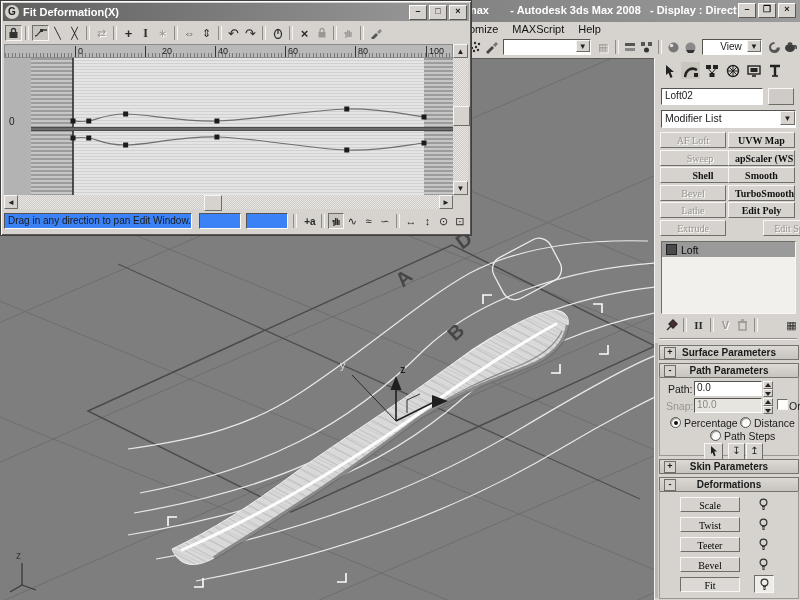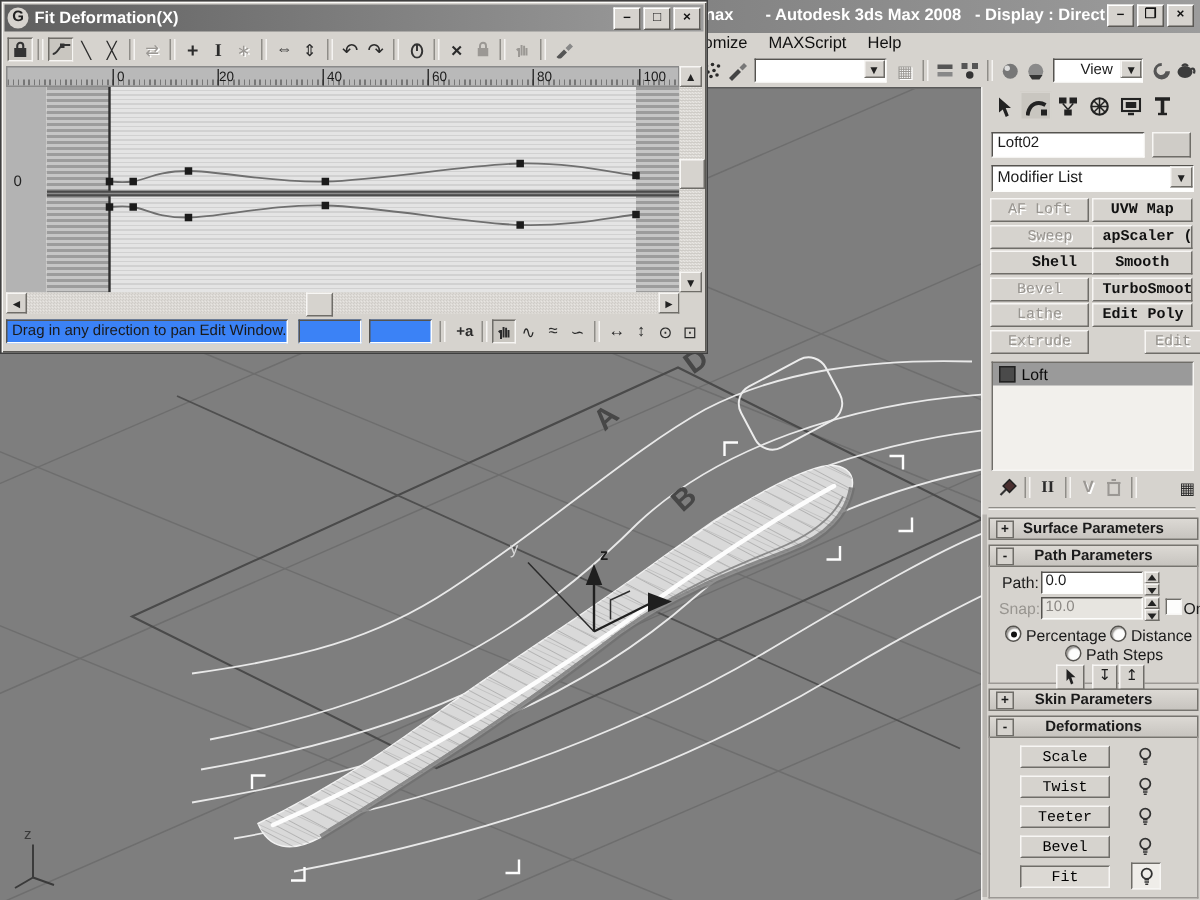--- a/index.html
+++ b/index.html
@@ -15,21 +15,21 @@
   .titlebar{background:linear-gradient(90deg,#5f5f5f,#9c9c9c);color:#fff;font-weight:bold;font-size:11px;
             display:flex;align-items:center;}
   .winbtn{width:16px;height:13px;font-size:9px;line-height:11px;text-align:center;color:#111;
           border:1px solid;border-color:#fff #5b5955 #5b5955 #fff;background:#d6d3ce;margin-left:2px;font-weight:bold;}
   .tb{width:17px;height:16px;display:flex;align-items:center;justify-content:center;background:#d6d3ce;
       border:1px solid #d6d3ce;font-size:11px;color:#2b2b2b;box-sizing:border-box;}
   .tb.pressed{border-color:#6f6d68 #f7f6f4 #f7f6f4 #6f6d68;background:#c9c6c0;}
   .tb.dis{color:#9b9894;text-shadow:1px 1px 0 #fff;}
   .tbsep{width:2px;height:14px;border-left:1px solid #8f8d88;border-right:1px solid #f5f4f2;margin:0 3px;}
   .menuitem{padding:2px 7px;font-size:11px;color:#111;}
-  button{font-family:Liberation Mono, monospace;}
+  button{font-family:Liberation Serif, serif;}
   
   .pbtn{position:absolute;height:16px;font-size:10px;text-align:center;line-height:14px;
         border:1px solid;border-color:#f7f6f4 #6f6d68 #6f6d68 #f7f6f4;background:#d6d3ce;overflow:hidden;white-space:nowrap;}
   .pbtn.dis{color:#989590;text-shadow:1px 1px 0 #fff;font-weight:normal;}
   .pbtn.en{font-weight:bold;color:#111;}
   .rollhead{position:absolute;left:658px;width:138px;height:13px;border:1px solid #76746f;
             background:linear-gradient(#dcd9d4,#c7c4bf);font-weight:bold;font-size:10px;text-align:center;line-height:13px;}
   .rollbox{position:absolute;left:4px;top:1px;width:10px;height:10px;border:1px solid #6f6d68;background:#d6d3ce;
            font-size:9px;line-height:9px;text-align:center;font-weight:bold;}
   .radio{display:inline-block;width:9px;height:9px;border-radius:50%;border:1px solid #55534f;background:#fdfdfc;
@@ -483,21 +483,21 @@
         <svg width="12" height="12" viewBox="0 0 12 12">
             <path d="M1,11 L6,6 L8,8 L3,13Z" fill="#555"></path>
             <path d="M7,5 L10,2 L12,4 L9,7Z" fill="#888"></path>
           </svg>
       </span>
     </div>
 
     <div class="abs" style="left:3px;top:43px;width:449px;height:14px;background:#b9b9b9;border:1px solid #8a8a8a;box-sizing:border-box;overflow:hidden;">
       <div class="abs" style="left:0;right:0;bottom:0;height:4px;background:repeating-linear-gradient(90deg,#777 0 1px,transparent 1px 3.5px);"></div>
       <span class="abs" style="left:70px;top:1px;font-size:9px;border-left:1px solid #333;padding-left:2px;height:12px;">0</span>
-      <span class="abs" style="left:140px;top:1px;font-size:9px;border-left:1px solid #333;padding-left:0;height:12px;">20</span>
+      <span class="abs" style="left:140px;top:1px;font-size:9px;border-left:1px solid #333;padding-left:16px;height:12px;">20</span>
       <span class="abs" style="left:210px;top:1px;font-size:9px;border-left:1px solid #333;padding-left:2px;height:12px;">40</span>
       <span class="abs" style="left:280px;top:1px;font-size:9px;border-left:1px solid #333;padding-left:2px;height:12px;">60</span>
       <span class="abs" style="left:350px;top:1px;font-size:9px;border-left:1px solid #333;padding-left:2px;height:12px;">80</span>
       <span class="abs" style="left:421px;top:1px;font-size:9px;border-left:1px solid #333;padding-left:2px;height:12px;">100</span>
     </div>
     <div class="abs sbtn" style="left:452px;top:43px;width:15px;height:14px;">▲</div>
 
     <div class="abs" style="left:3px;top:57px;width:27px;height:137px;background:#b3b3b3;">
       <span style="position:absolute;left:5px;top:58px;font-size:10px;color:#222;">0</span>
     </div>

